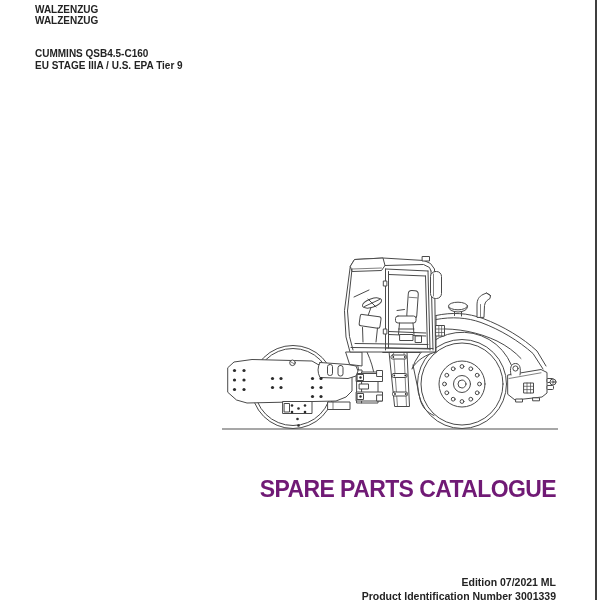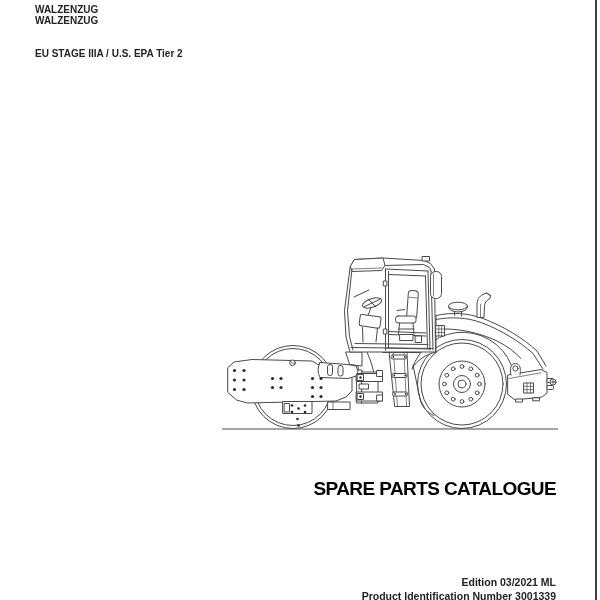--- a/index.html
+++ b/index.html
@@ -5,21 +5,21 @@
   html,body{margin:0;padding:0;background:#fff;}
   .page{
     position:relative;width:600px;height:600px;background:#fff;overflow:hidden;
     font-family:"Liberation Sans", sans-serif;color:#1f1f1f;
   }
   .hdr{position:absolute;left:35px;font-weight:600;color:#232323;}
   .hdr-model{top:5px;font-size:10px;line-height:10.5px;}
   .hdr-engine{top:48px;font-size:10px;line-height:11.5px;}
   .titles{
     position:absolute;right:44px;top:475px;text-align:right;
-    font-size:19px;line-height:28px;font-weight:bold;letter-spacing:-0.6px;color:#000000;
+    font-size:23px;line-height:28px;font-weight:bold;letter-spacing:-0.6px;color:#701a75;
     white-space:nowrap;
   }
   .footer{
     position:absolute;right:44px;top:576px;text-align:right;
     font-size:10.5px;line-height:13.5px;font-weight:600;color:#232323;white-space:nowrap;
   }
   .page-edge{position:absolute;top:0;left:595px;width:2px;height:600px;background:#3f3f3f;}
   svg.machine{position:absolute;left:0;top:0;}
   svg .ln{stroke:#4a4a4a;fill:none;stroke-width:1;stroke-linejoin:round;stroke-linecap:round;}
   svg .wh{stroke:#4a4a4a;fill:#fff;stroke-width:1;stroke-linejoin:round;stroke-linecap:round;}
@@ -31,21 +31,22 @@
 <body>
 
 <div class="page">
 
   <div class="hdr hdr-model">
     <div>WALZENZUG</div>
     <div>WALZENZUG</div>
   </div>
 
   <div class="hdr hdr-engine">
-    <div>EU STAGE IIIA / U.S. EPA Tier 2</div>
+    <div>CUMMINS QSB4.5-C160</div>
+    <div>EU STAGE IIIA / U.S. EPA Tier 9</div>
   </div>
 
   <svg class="machine" width="600" height="600" viewBox="0 0 600 600" aria-hidden="true">
 
     <path d="M222 429 L558 429" stroke="#8a8a8a" stroke-width="1.4" fill="none"></path>
 
     <g>
       <circle class="ln" cx="462" cy="384" r="44.5"></circle>
       <circle class="ln" cx="462" cy="384" r="41"></circle>
       <circle class="wh" cx="462" cy="384" r="23"></circle>
@@ -219,18 +220,18 @@
       <rect class="wh" x="436" y="325.5" width="8.5" height="10.5"></rect>
       <path class="ln thin" d="M438.8,325.5 L438.8,336 M441.6,325.5 L441.6,336 M436,329 L444.5,329 M436,332.5 L444.5,332.5"></path>
     </g>
   </svg>
 
   <div class="titles">
     <div>SPARE PARTS CATALOGUE</div>
   </div>
 
   <div class="footer">
-    <div>Edition 03/2021 ML</div>
+    <div>Edition 07/2021 ML</div>
     <div>Product Identification Number 3001339</div>
   </div>
 
   <div class="page-edge"></div>
 </div>
 
 </body></html>

